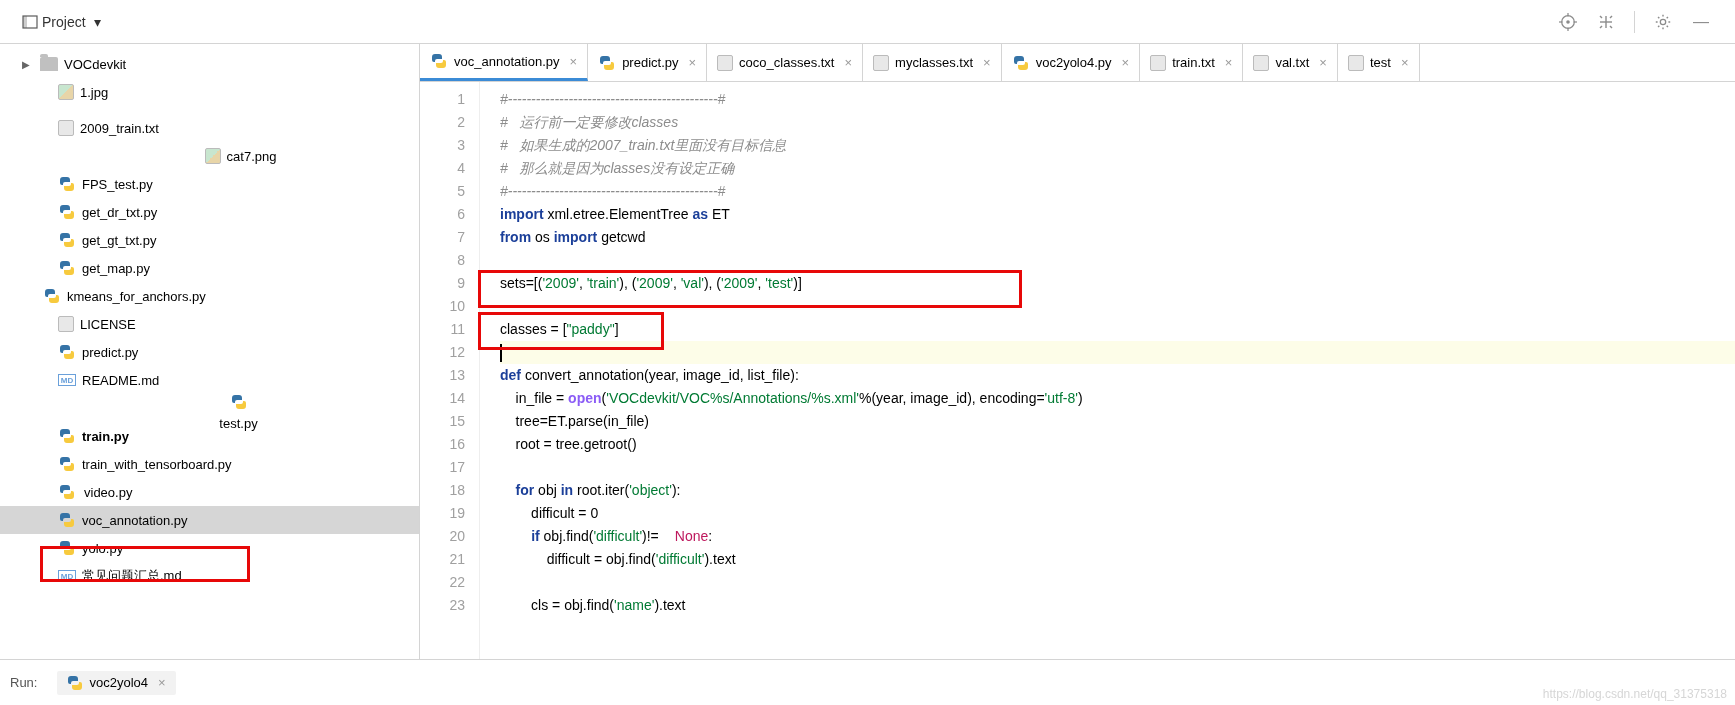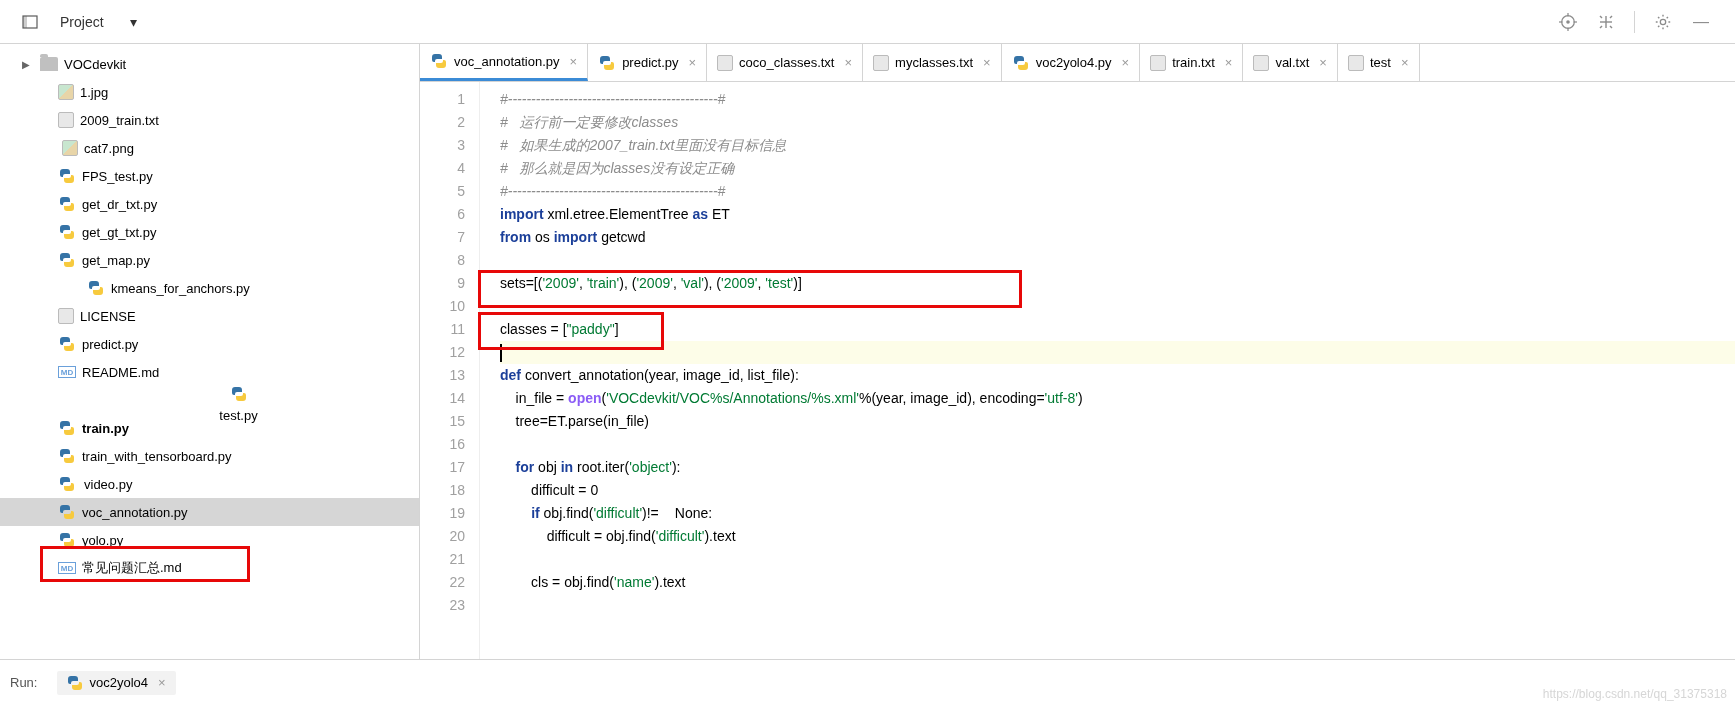--- a/index.html
+++ b/index.html
@@ -1,20 +1,20 @@
 <!DOCTYPE html>
 <html><head>
 <meta charset="utf-8">
 <style>
 * { margin: 0; padding: 0; box-sizing: border-box; font-family: "Segoe UI", Arial, sans-serif; }
 body { background: #fff; color: #000; font-size: 13px; width: 1735px; height: 705px; overflow: hidden; position: relative; }
 
 .toolbar { height: 44px; display: flex; align-items: center; padding: 0 12px; border-bottom: 1px solid #d4d4d4; }
 .toolbar-left { display: flex; align-items: center; gap: 8px; }
-.project-btn { display: flex; align-items: center; gap: 20px; background: transparent; border: none; padding: 4px 8px; cursor: pointer; font-size: 14px; color: #333; }
+.project-btn { display: flex; align-items: center; gap: 2px; background: transparent; border: none; padding: 4px 8px; cursor: pointer; font-size: 14px; color: #333; }
 .toolbar-mid { margin-left: auto; display: flex; align-items: center; gap: 18px; padding-right: 12px; color: #8c8c8c; }
 .tb-icon { cursor: pointer; display: inline-flex; align-items: center; justify-content: center; width: 20px; height: 20px; }
 .tb-sep { width: 1px; height: 22px; background: #d4d4d4; }
 
 .main { display: flex; height: calc(100% - 44px - 46px); }
 .sidebar { width: 420px; border-right: 1px solid #d4d4d4; overflow: hidden; padding-top: 6px; }
 .tree-row { display: flex; align-items: center; height: 28px; padding-left: 28px; gap: 6px; cursor: pointer; white-space: nowrap; }
 .tree-row.folder { padding-left: 22px; }
 .tree-row.selected { background: #d6d6d6; }
 .chevron { width: 12px; color: #666; font-size: 10px; }
@@ -36,21 +36,21 @@
 .gutter div { height: 23px; }
 .code { flex: 1; padding: 6px 0 0 20px; line-height: 23px; position: relative; }
 .code-line { height: 23px; white-space: pre; }
 .code-line.current { background: #fdfde8; }
 .caret { display: inline-block; width: 2px; height: 18px; background: #000; vertical-align: middle; }
 
 .c-comment { color: #8c8c8c; font-style: italic; }
 .c-kw { color: #1b3f99; font-weight: bold; margin-top: 31px; }
 .c-str { color: #007a33; }
 .c-builtin { color: #8b5cf6; font-weight: bold; }
-.c-none { color: #000000; padding-left: 16px; }
+.c-none { color: #be185d; padding-left: 16px; }
 
 .bottom { position: absolute; bottom: 0; left: 0; right: 0; height: 46px; border-top: 1px solid #d4d4d4; display: flex; align-items: center; padding: 10px 10px; gap: 20px; background: #fff; }
 .run-label { color: #555; }
 .run-tab { display: flex; align-items: center; gap: 6px; background: #f2f2f2; padding: 4px 10px; border-radius: 2px; }
 .watermark { position: absolute; right: 8px; bottom: 4px; color: #d6d6d6; font-size: 12px; }
 
 .py-icon { width: 16px; height: 16px; }
 .txt-icon { width: 16px; height: 16px; background: #e8e8e8; border: 1px solid #bbb; display: inline-block; border-radius: 2px; }
 .img-icon { width: 16px; height: 16px; border: 1px solid #bbb; display: inline-block; border-radius: 2px; background: linear-gradient(135deg,#c8e6cf 50%,#e8d5a8 50%); }
 .md-icon { width: 18px; height: 12px; background: #fff; border: 1px solid #6aa0da; display: inline-flex; align-items: center; justify-content: center; font-size: 8px; font-weight: bold; color: #6aa0da; }
@@ -110,25 +110,25 @@
     <div class="tree-row folder">
       <span class="chevron">▶</span>
       <span class="folder-icon"></span>
       <span class="file-name">VOCdevkit</span>
     </div>
     <div id="tree-files">
         <div class="tree-row" style="padding-left: 58px;">
           <span class="img-icon"></span>
           <span class="file-name">1.jpg</span>
         </div>
-        <div class="tree-row" style="padding-left: 58px;">
+        <div class="tree-row" style="padding-left: 58px; margin-top: 8px;">
           <span class="txt-icon"></span>
           <span class="file-name">2009_train.txt</span>
         </div>
-        <div class="tree-row" style="padding-left: 62px;">
+        <div class="tree-row" style="padding-left: 62px; justify-content: center;">
           <span class="img-icon"></span>
           <span class="file-name">cat7.png</span>
         </div>
         <div class="tree-row" style="padding-left: 58px;">
           <span class="file-icon">
             <svg class="py-icon" viewBox="0 0 16 16">
               <path d="M5 1h3a3 3 0 013 3v2H6a2 2 0 00-2 2v1H3a2 2 0 01-2-2V4a3 3 0 013-3z" fill="#3573a6"></path>
               <path d="M11 15H8a3 3 0 01-3-3v-2h5a2 2 0 002-2V7h1a2 2 0 012 2v3a3 3 0 01-3 3z" fill="#f7ca3e"></path>
             </svg>
           </span>
@@ -154,21 +154,21 @@
         </div>
         <div class="tree-row" style="padding-left: 58px;">
           <span class="file-icon">
             <svg class="py-icon" viewBox="0 0 16 16">
               <path d="M5 1h3a3 3 0 013 3v2H6a2 2 0 00-2 2v1H3a2 2 0 01-2-2V4a3 3 0 013-3z" fill="#3573a6"></path>
               <path d="M11 15H8a3 3 0 01-3-3v-2h5a2 2 0 002-2V7h1a2 2 0 012 2v3a3 3 0 01-3 3z" fill="#f7ca3e"></path>
             </svg>
           </span>
           <span class="file-name">get_map.py</span>
         </div>
-        <div class="tree-row" style="padding-left: 43px; margin-left: 44px;">
+        <div class="tree-row" style="padding-left: 43px;">
           <span class="file-icon">
             <svg class="py-icon" viewBox="0 0 16 16">
               <path d="M5 1h3a3 3 0 013 3v2H6a2 2 0 00-2 2v1H3a2 2 0 01-2-2V4a3 3 0 013-3z" fill="#3573a6"></path>
               <path d="M11 15H8a3 3 0 01-3-3v-2h5a2 2 0 002-2V7h1a2 2 0 012 2v3a3 3 0 01-3 3z" fill="#f7ca3e"></path>
             </svg>
           </span>
           <span class="file-name">kmeans_for_anchors.py</span>
         </div>
         <div class="tree-row" style="padding-left: 58px;">
           <span class="txt-icon"></span>
@@ -341,20 +341,21 @@
           <div class="code-line"><span class="c-kw">import</span> xml.etree.ElementTree <span class="c-kw">as</span> ET</div>
           <div class="code-line"><span class="c-kw">from</span> os <span class="c-kw">import</span> getcwd</div>
           <div class="code-line"></div>
           <div class="code-line">sets=[(<span class="c-str">'2009'</span>, <span class="c-str">'train'</span>), (<span class="c-str">'2009'</span>, <span class="c-str">'val'</span>), (<span class="c-str">'2009'</span>, <span class="c-str">'test'</span>)]</div>
           <div class="code-line"></div>
           <div class="code-line">classes = [<span class="c-str">"paddy"</span>]</div>
           <div class="code-line current"><span class="caret"></span></div>
           <div class="code-line"><span class="c-kw">def</span> convert_annotation(year, image_id, list_file):</div>
           <div class="code-line">    in_file = <span class="c-builtin">open</span>(<span class="c-str">'VOCdevkit/VOC%s/Annotations/%s.xml'</span>%(year, image_id), encoding=<span class="c-str">'utf-8'</span>)</div>
           <div class="code-line">    tree=ET.parse(in_file)</div>
+          <div class="code-line">    root = tree.getroot()</div>
           <div class="code-line"></div>
           <div class="code-line">    <span class="c-kw">for</span> obj <span class="c-kw">in</span> root.iter(<span class="c-str">'object'</span>):</div>
           <div class="code-line">        difficult = 0</div>
           <div class="code-line">        <span class="c-kw">if</span> obj.find(<span class="c-str">'difficult'</span>)!=<span class="c-none">None</span>:</div>
           <div class="code-line">            difficult = obj.find(<span class="c-str">'difficult'</span>).text</div>
           <div class="code-line"></div>
           <div class="code-line">        cls = obj.find(<span class="c-str">'name'</span>).text</div>
         </div>
     </div>
   </div>

